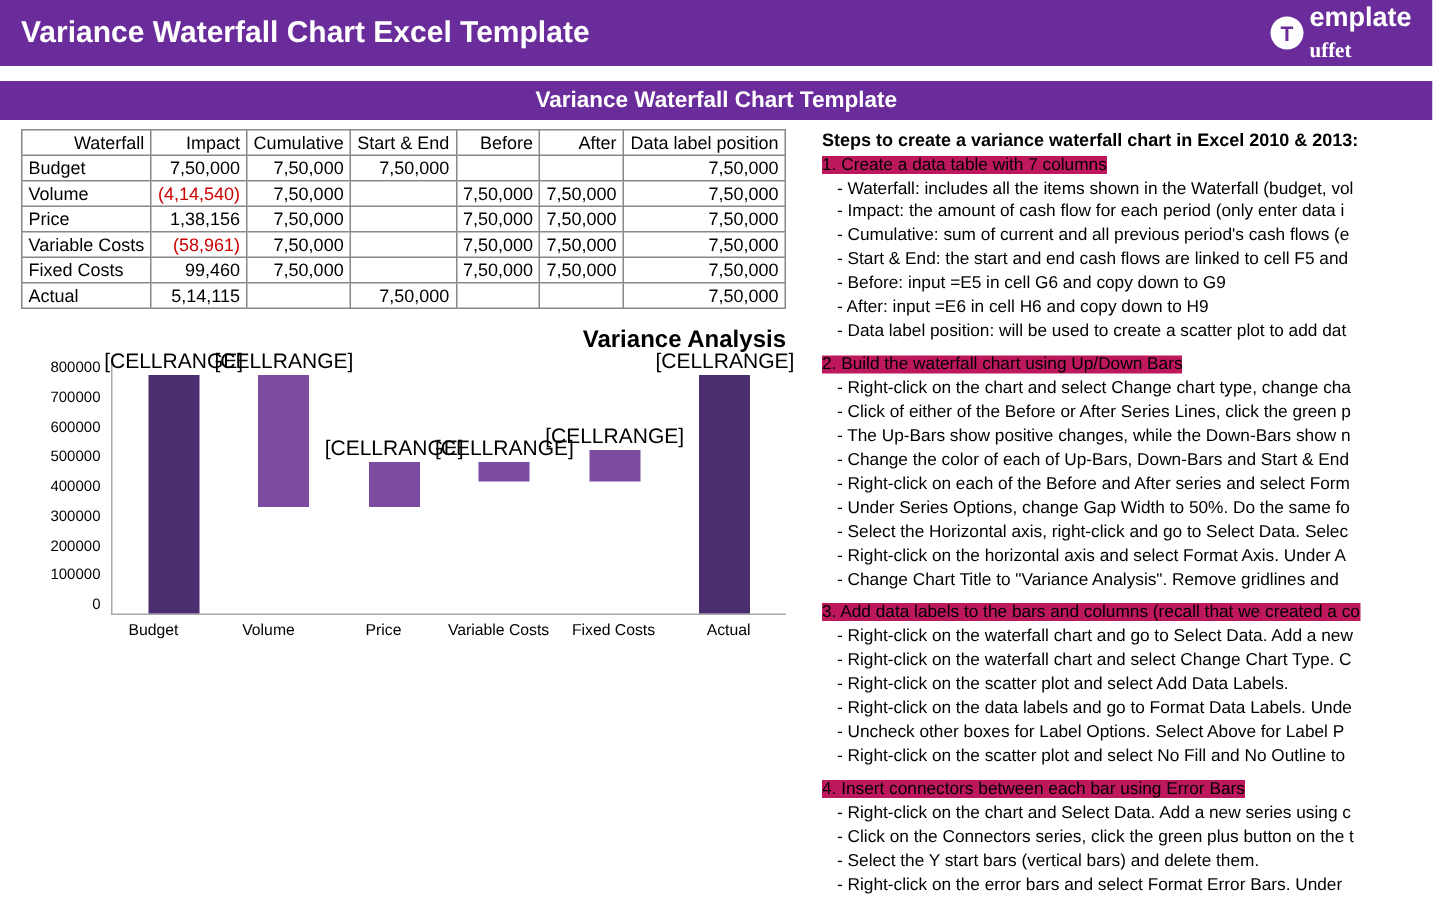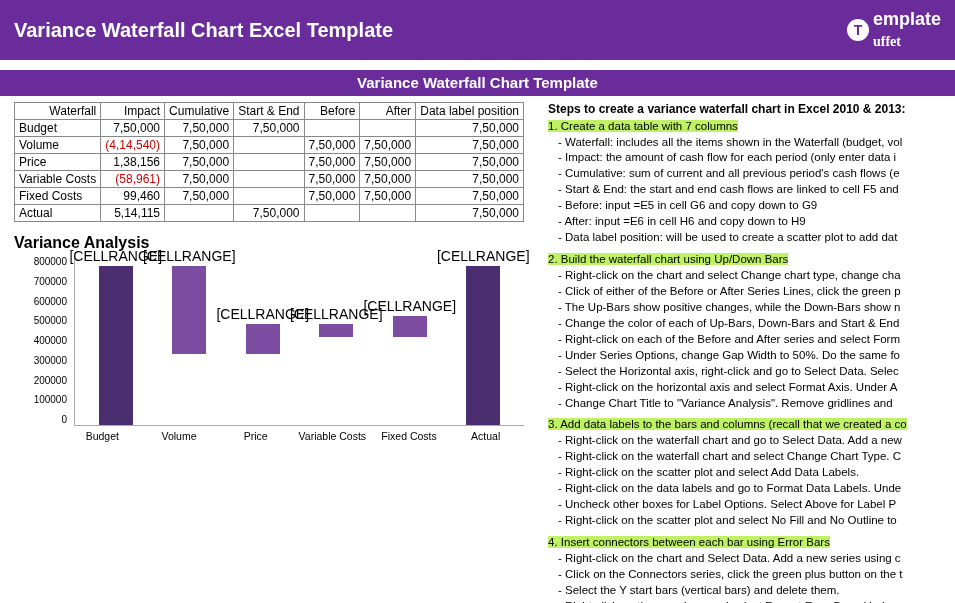--- a/index.html
+++ b/index.html
@@ -14,21 +14,21 @@
   }
   .header {
     background: #6a2c9b;
     color: #fff;
     padding: 8px 14px;
     font-size: 20px;
     font-weight: bold;
     display: flex;
     justify-content: space-between;
     align-items: center;
-    height: 60px;
+    height: 44px;
   }
   .logo {
     display: flex;
     align-items: center;
     gap: 4px;
     font-size: 18px;
   }
   .logo-icon {
     width: 22px;
     height: 22px;
@@ -68,21 +68,21 @@
     border: 1px solid #888;
     padding: 1px 4px;
     text-align: right;
     white-space: nowrap;
     font-weight: normal;
   }
   table.data th { text-align: right; font-weight: normal;}
   table.data td.label { text-align: left; }
   .neg { color: #c00; }
   .chart-wrap { margin-top: 12px; }
-  .chart-title { text-align: left; font-weight: bold; font-size: 16px; margin-bottom: 4px; }
+  .chart-title { text-align: right; font-weight: bold; font-size: 16px; margin-bottom: 4px; }
   .chart {
     position: relative;
     height: 170px;
     margin-left: 60px;
     border-left: 1px solid #aaa;
     border-bottom: 1px solid #aaa;
     display:flex;
     align-items:flex-end;
     justify-content:space-around;
     padding: 0 4px;
@@ -120,21 +120,21 @@
     white-space:nowrap;
   }
   .xaxis {
     margin-left:50px;
     display:flex;
     justify-content:space-around;
     font-size:10.5px;
     padding-top:4px;
   }
   .step-title { font-weight: bold; font-size: 12px; margin-bottom:2px;}
-  .hl { background: #bef264; display:inline; }
+  .hl { background: #be185d; display:inline; }
   .right p { margin-bottom: 1px; }
   .right .indent { padding-left: 10px; }
   .right .section { margin-top: 7px; }
 </style>
 </head>
 <body>
 
 <div class="header">
   <span>Variance Waterfall Chart Excel Template</span>
   <span class="logo">

